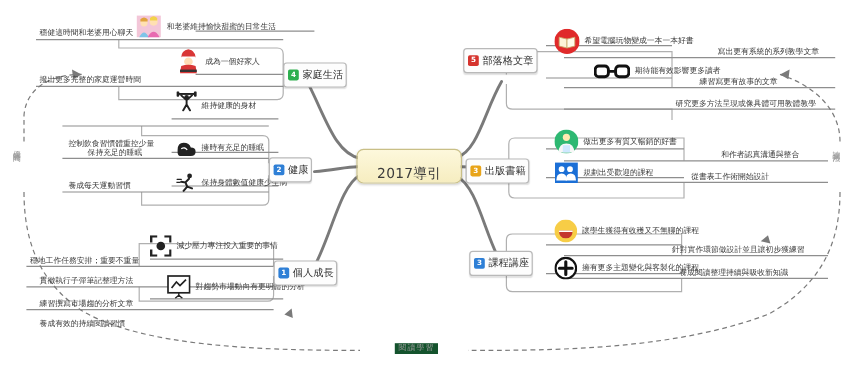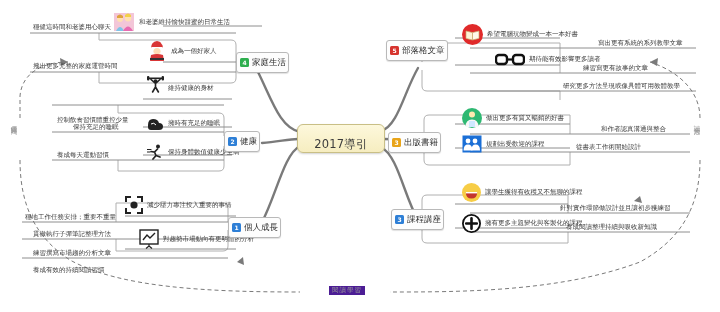--- a/index.html
+++ b/index.html
@@ -107,21 +107,21 @@
     color: #9a9a9a;
     writing-mode: vertical-rl;
     letter-spacing: 1px;
     z-index: 3;
   }
   .bottom-label {
     position: absolute;
     font-size: 6.5px;
     color: #9a9a9a;
     letter-spacing: 1px;
-    background: #4c1d95;
+    background: #14532d;
     padding: 0 3px;
     z-index: 3;
   }
 </style>
 </head>
 <body>
 
 <div id="canvas">
 
   <svg id="wires" viewBox="0 0 720 312" xmlns="http://www.w3.org/2000/svg">

